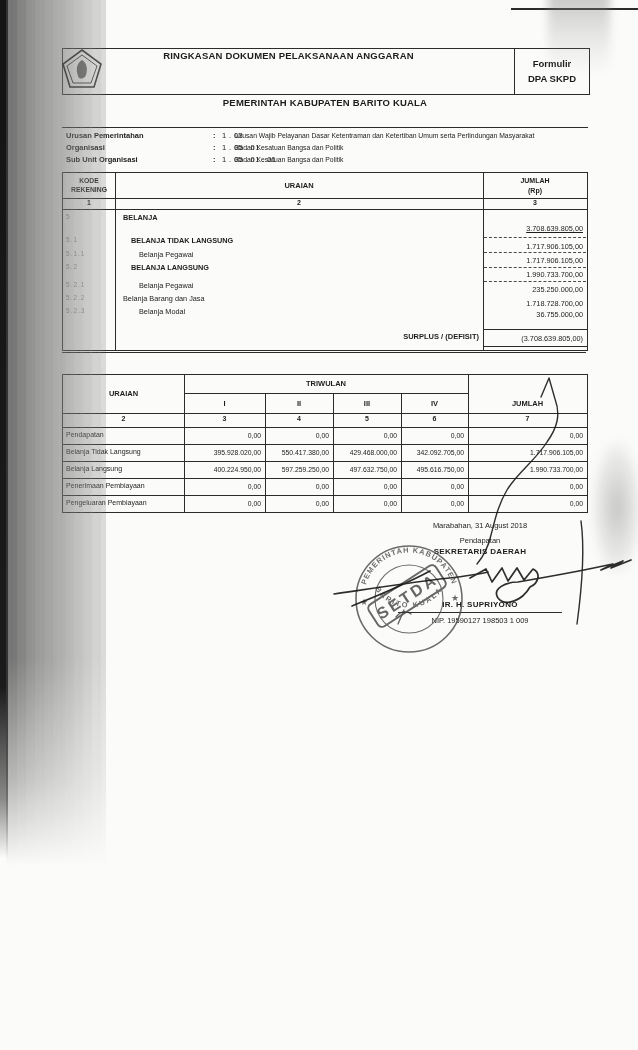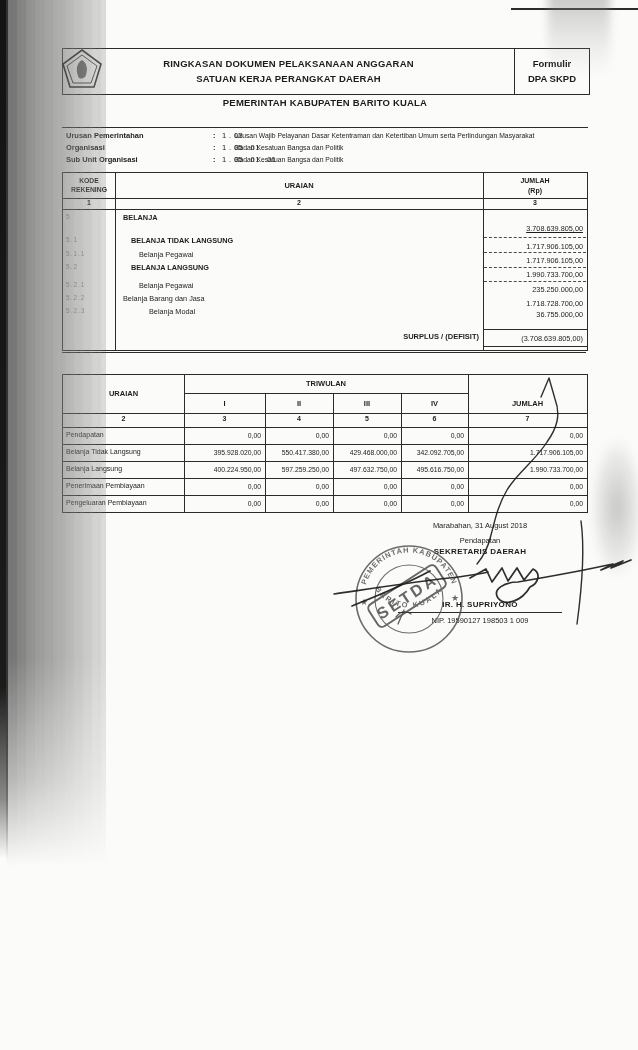--- a/index.html
+++ b/index.html
@@ -4,21 +4,21 @@
 <style>
   html,body{margin:0;padding:0;background:#e9e9e7;}
   .page{position:relative;width:638px;height:1050px;background:#fbfbf9;overflow:hidden;
         font-family:"Liberation Sans",sans-serif;color:#1c1c1c;}
   .line{position:absolute;background:#2b2b2b;}
   .b{font-weight:bold;}
 
   
   .header-box{position:absolute;left:62px;top:48px;width:526px;height:45px;border:1.4px solid #2b2b2b;}
   .hb-title{position:absolute;left:0;top:0;width:451px;height:100%;display:flex;flex-direction:column;
-            justify-content:center;text-align:center;font-size:9.5px;font-weight:bold;line-height:1.55;letter-spacing:.2px;}
+            text-align:center;font-size:9.5px;font-weight:bold;line-height:1.55;letter-spacing:.2px;}
   .hb-div{position:absolute;left:451px;top:0;bottom:0;width:1.4px;background:#2b2b2b;}
   .hb-form{position:absolute;left:452px;top:0;right:0;height:100%;display:flex;flex-direction:column;
            justify-content:center;text-align:center;font-size:9.5px;font-weight:bold;line-height:1.5;}
 
   .gov{position:absolute;left:62px;top:97px;width:526px;text-align:center;}
   .gov-name{font-size:9.5px;font-weight:bold;letter-spacing:.2px;}
   .gov-year{font-size:7.5px;margin-top:2px;}
 
   .meta-row{position:absolute;left:62px;width:526px;height:12px;}
   .meta-label{position:absolute;left:4px;top:0;font-size:7.5px;font-weight:bold;}
@@ -75,21 +75,20 @@
 </head>
 <body>
 
 <div class="page">
 
   <div class="line" style="left:511px;top:8px;width:127px;height:1.6px;"></div>
 
   <div class="header-box">
     <div class="hb-title">
       <div>RINGKASAN DOKUMEN PELAKSANAAN ANGGARAN</div>
-      <div>SATUAN KERJA PERANGKAT DAERAH</div>
     </div>
     <div class="hb-div"></div>
     <div class="hb-form">
       <div>Formulir</div>
       <div>DPA SKPD</div>
     </div>
   </div>
 
   <div class="gov">
     <div class="gov-name">PEMERINTAH KABUPATEN BARITO KUALA</div>
@@ -140,21 +139,21 @@
     <div class="t1-code" style="top:108px;">5.2.1</div>
     <div class="t1-code" style="top:121px;">5.2.2</div>
     <div class="t1-code" style="top:134px;">5.2.3</div>
 
     <div class="t1-lab b" style="left:60px;top:40px;">BELANJA</div>
     <div class="t1-lab b" style="left:68px;top:63px;">BELANJA TIDAK LANGSUNG</div>
     <div class="t1-lab" style="left:76px;top:77px;">Belanja Pegawai</div>
     <div class="t1-lab b" style="left:68px;top:90px;">BELANJA LANGSUNG</div>
     <div class="t1-lab" style="left:76px;top:108px;">Belanja Pegawai</div>
     <div class="t1-lab" style="left:60px;top:121px;">Belanja Barang dan Jasa</div>
-    <div class="t1-lab" style="left:76px;top:134px;margin-left:10px;">Belanja Modal</div>
+    <div class="t1-lab" style="left:76px;top:134px;">Belanja Modal</div>
 
     <div class="t1-amt" style="top:51px;text-decoration:underline;">3.708.639.805,00</div>
     <div class="t1-amt" style="top:69px;">1.717.906.105,00</div>
     <div class="t1-amt" style="top:83px;">1.717.906.105,00</div>
     <div class="t1-amt" style="top:97px;">1.990.733.700,00</div>
     <div class="t1-amt" style="top:112px;">235.250.000,00</div>
     <div class="t1-amt" style="top:126px;">1.718.728.700,00</div>
     <div class="t1-amt" style="top:137px;">36.755.000,00</div>
 
     <div class="t1-dash" style="top:64px;"></div>

